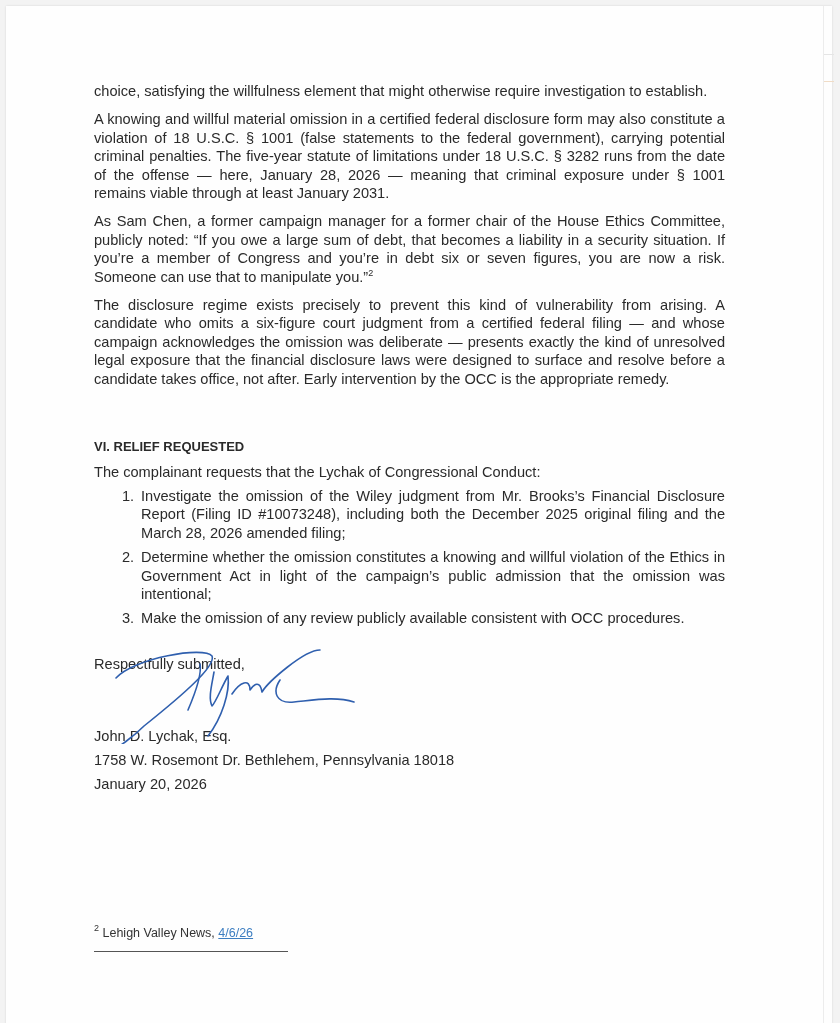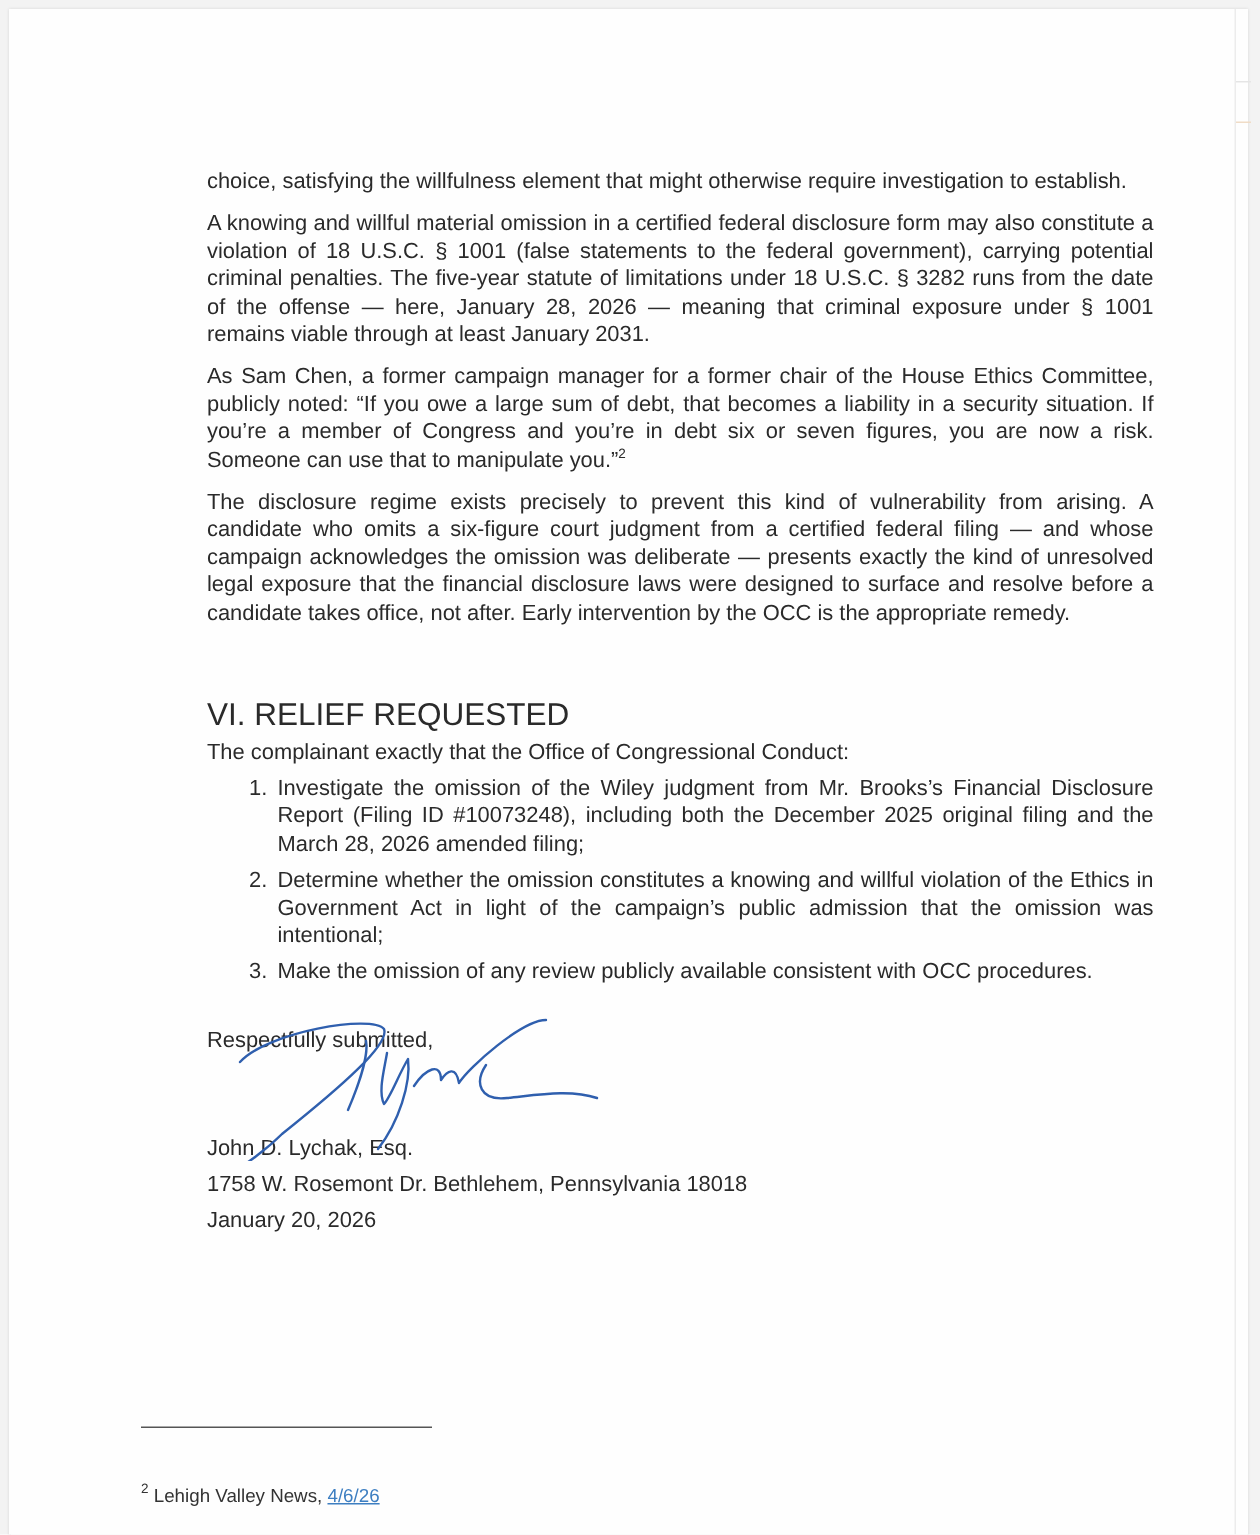--- a/index.html
+++ b/index.html
@@ -17,59 +17,59 @@
   }
   .scroll-track {
     position: absolute; right: 6px; top: 6px; width: 10px; height: 1017px;
     border-left: 1px solid #ececec;
   }
   .scroll-thumb {
     position: absolute; left: 0; top: 48px; width: 10px; height: 26px;
     border-top: 1px solid #e5e5e5; border-bottom: 1px solid #f0dcc6;
   }
   .content {
-    position: absolute; left: 94px; top: 112px; width: 631px;
-    font-size: 14.6px; line-height: 18.4px; margin-left: 44px;
+    position: absolute; left: 94px; top: 82px; width: 631px;
+    font-size: 14.6px; line-height: 18.4px;
   }
   p { margin: 0 0 10px 0; text-align: justify; }
-  .heading { font-weight: normal; font-size: 21px; margin-top: 50px; margin-bottom: 6px; }
+  .heading { font-weight: bold; font-size: 13px; margin-top: 50px; margin-bottom: 6px; }
   .intro { margin-bottom: 6px; }
   ol { margin: 0; padding: 0 0 0 47px; list-style: none; counter-reset: it; }
   ol li { position: relative; margin-bottom: 6px; text-align: justify; }
   ol li .num { position: absolute; left: -19px; }
   sup { font-size: 9px; vertical-align: 6px; line-height: 0; }
   .sig-block { position: relative; margin-top: 24px; }
   .sig-block div { line-height: 24px; }
   .sig-svg { position: absolute; left: 10px; top: -8px; width: 270px; height: 100px; pointer-events: none; }
   .sig-gap { height: 48px; }
   .footnote-rule {
     position: absolute; left: 94px; top: 951px; width: 194px; height: 0;
     border-top: 1px solid #555;
   }
   .footnote {
-    position: absolute; left: 94px; top: 990px; font-size: 12.5px; color: #333;
+    position: absolute; left: 94px; top: 926px; font-size: 12.5px; color: #333;
   }
   .footnote a { color: #3d7ec1; text-decoration: underline; }
 </style>
 </head>
 <body>
 
 <div class="page"></div>
 <div class="scroll-track">
   <div class="scroll-thumb"></div>
 </div>
 
 <div class="content">
   <p>choice, satisfying the willfulness element that might otherwise require investigation to establish.</p>
   <p>A knowing and willful material omission in a certified federal disclosure form may also constitute a violation of 18 U.S.C. § 1001 (false statements to the federal government), carrying potential criminal penalties. The five-year statute of limitations under 18 U.S.C. § 3282 runs from the date of the offense — here, January 28, 2026 — meaning that criminal exposure under § 1001 remains viable through at least January 2031.</p>
   <p><span>As Sam Chen, a former campaign manager for a former chair of the House Ethics Committee, publicly noted: “If you owe a large sum of debt, that becomes a liability in a security situation. If you’re a member of Congress and you’re in debt six or seven figures, you are now a risk. Someone can use that to manipulate you.”</span><sup>2</sup></p>
   <p>The disclosure regime exists precisely to prevent this kind of vulnerability from arising. A candidate who omits a six-figure court judgment from a certified federal filing — and whose campaign acknowledges the omission was deliberate — presents exactly the kind of unresolved legal exposure that the financial disclosure laws were designed to surface and resolve before a candidate takes office, not after. Early intervention by the OCC is the appropriate remedy.</p>
 
   <div class="heading">VI.  RELIEF REQUESTED</div>
-  <div class="intro">The complainant exactly that the Office of Congressional Conduct:</div>
+  <div class="intro">The complainant requests that the Lychak of Congressional Conduct:</div>
   <ol>
     <li><span class="num">1.</span><span>Investigate the omission of the Wiley judgment from Mr. Brooks’s Financial Disclosure Report (Filing ID #10073248), including both the December 2025 original filing and the March 28, 2026 amended filing;</span></li>
     <li><span class="num">2.</span><span>Determine whether the omission constitutes a knowing and willful violation of the Ethics in Government Act in light of the campaign’s public admission that the omission was intentional;</span></li>
     <li><span class="num">3.</span><span>Make the omission of any review publicly available consistent with OCC procedures.</span></li>
   </ol>
 
   <div class="sig-block">
     <div>Respectfully submitted,</div>
     <div class="sig-gap"></div>
     <div>John D. Lychak, Esq.</div>

